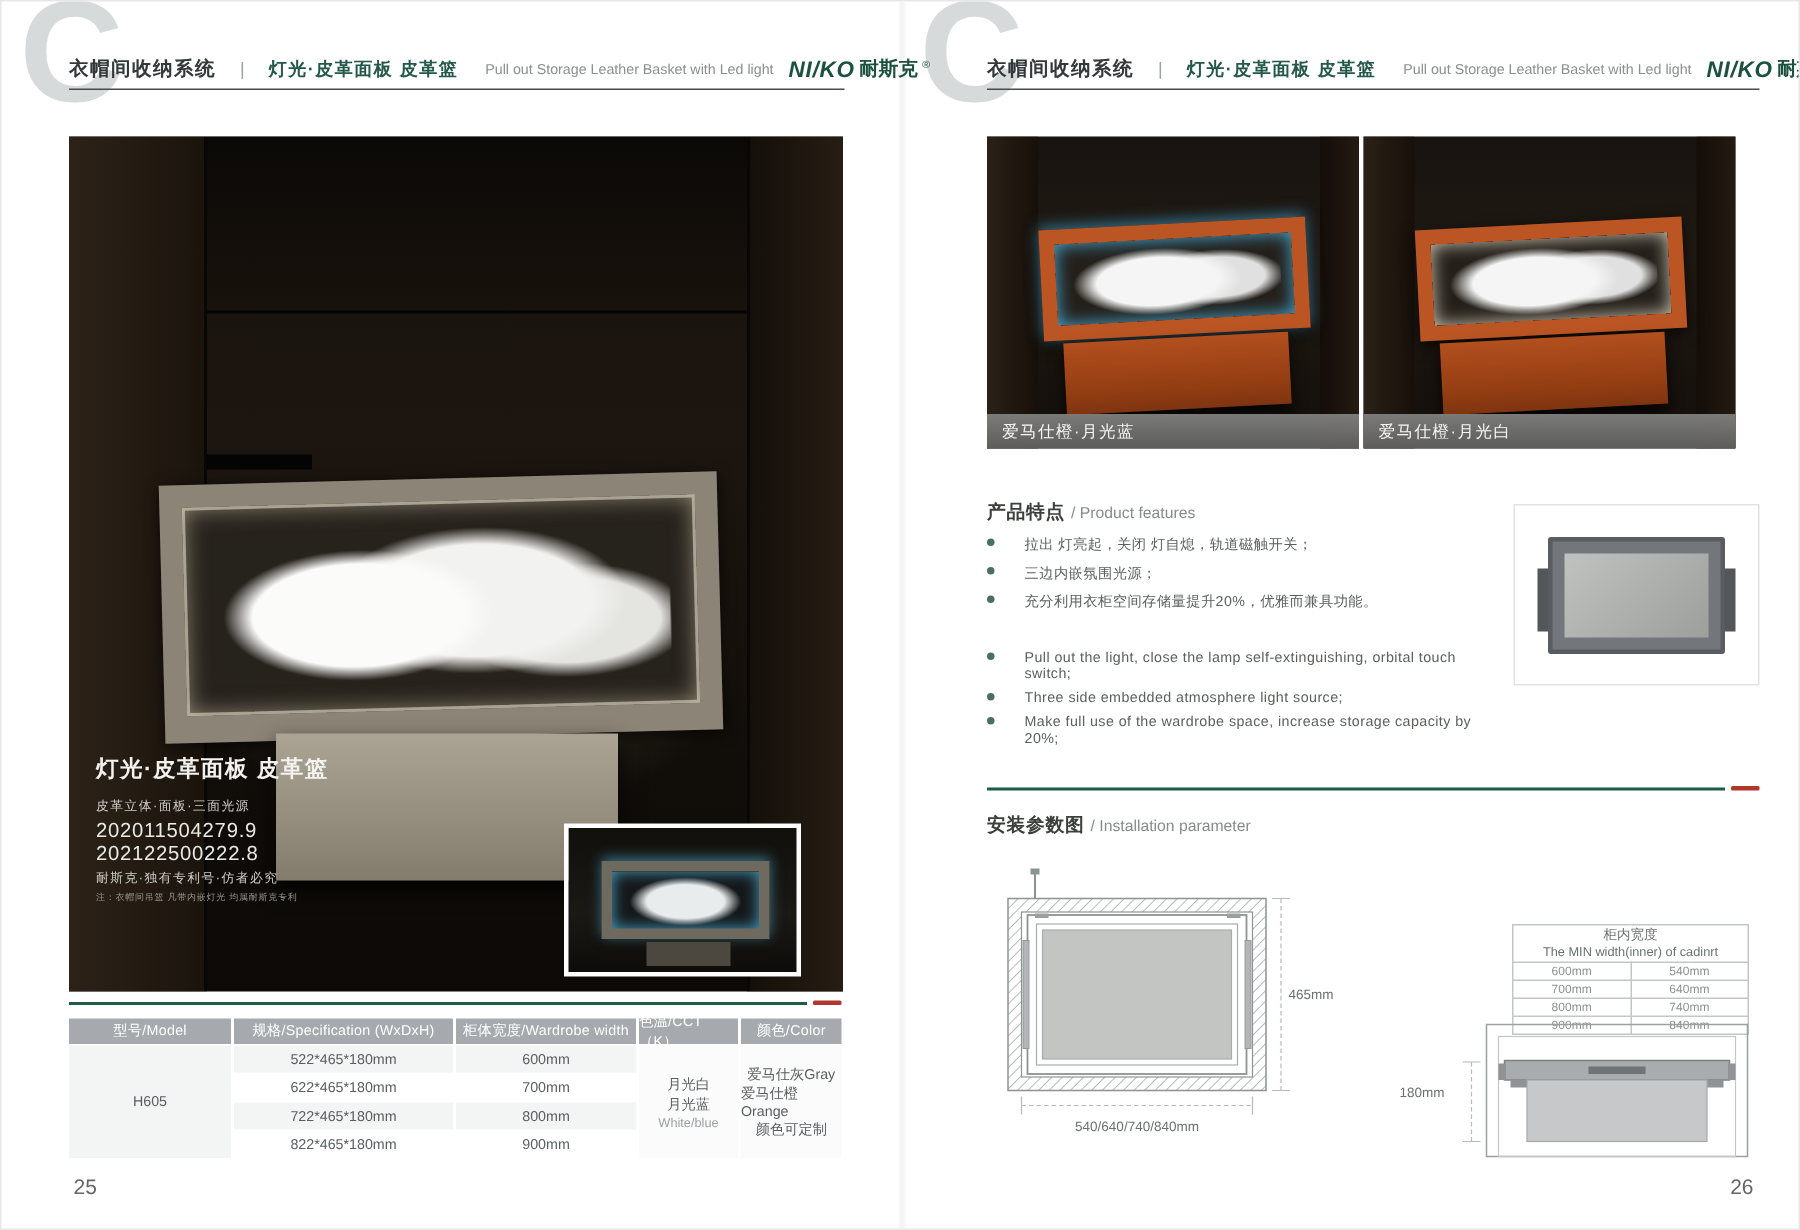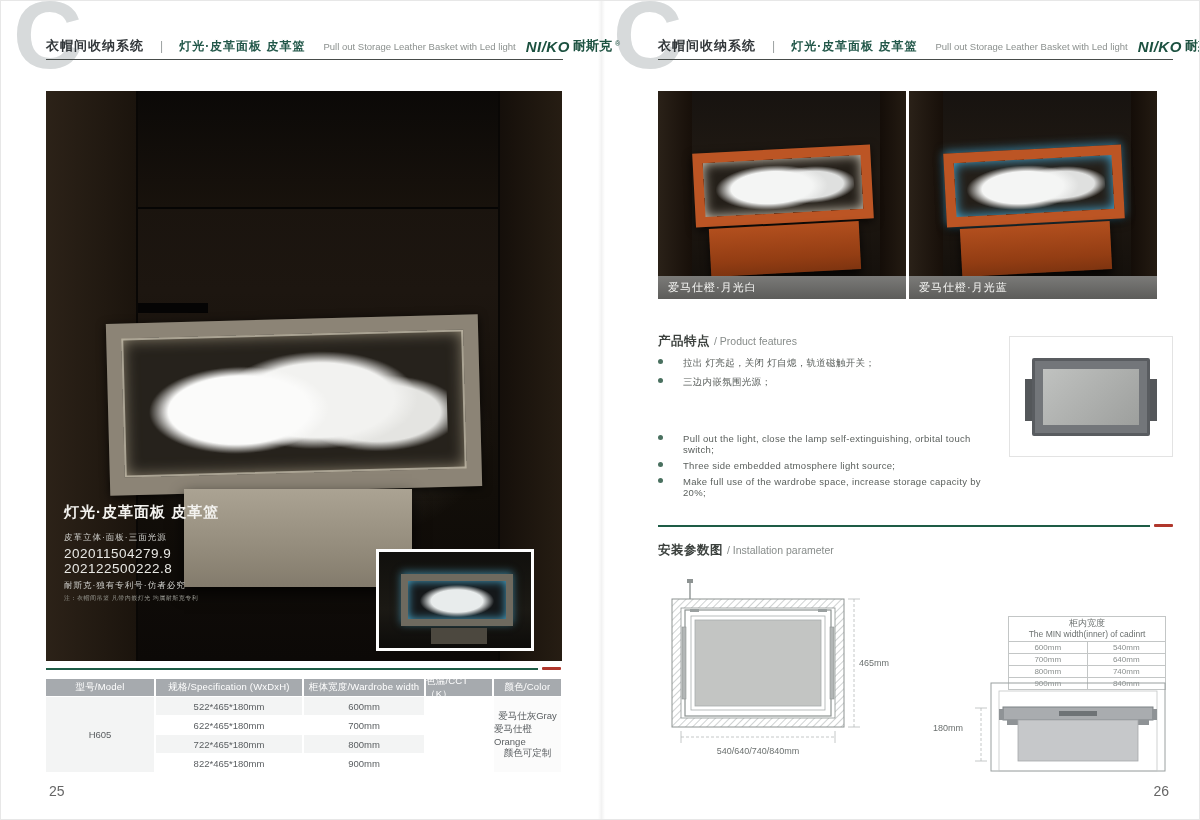--- a/index.html
+++ b/index.html
@@ -168,20 +168,25 @@
 
       <div class="td stripe" style="grid-column:2;grid-row:2;">522*465*180mm</div>
       <div class="td stripe" style="grid-column:3;grid-row:2;">600mm</div>
       <div class="td" style="grid-column:2;grid-row:3;">622*465*180mm</div>
       <div class="td" style="grid-column:3;grid-row:3;">700mm</div>
       <div class="td stripe" style="grid-column:2;grid-row:4;">722*465*180mm</div>
       <div class="td stripe" style="grid-column:3;grid-row:4;">800mm</div>
       <div class="td" style="grid-column:2;grid-row:5;">822*465*180mm</div>
       <div class="td" style="grid-column:3;grid-row:5;">900mm</div>
 
+      <div class="merged lite m-cct">
+        <span>月光白</span>
+        <span>月光蓝</span>
+        <span class="sub-en">White/blue</span>
+      </div>
       <div class="merged lite m-color">
         <span>爱马仕灰Gray</span>
         <span>爱马仕橙 Orange</span>
         <span>颜色可定制</span>
       </div>
     </div>
 
     <div class="pageno">25</div>
   </div>
 
@@ -197,48 +202,52 @@
         <span class="logo-cn">耐斯克</span>
         <span class="logo-reg">®</span>
       </span>
     </div>
     <div class="hdr-rule"></div>
 
     <div class="variants">
       <div class="vphoto">
         <div class="v-side-l"></div>
         <div class="v-side-r"></div>
-        <div class="o-basket white">
+        <div class="o-basket blue">
           <div class="o-cloth"></div>
         </div>
         <div class="o-front"></div>
-        <div class="v-label">爱马仕橙·月光白</div>
+        <div class="v-label">爱马仕橙·月光蓝</div>
       </div>
       <div class="vphoto">
         <div class="v-side-l"></div>
         <div class="v-side-r"></div>
-        <div class="o-basket blue">
+        <div class="o-basket white">
           <div class="o-cloth"></div>
         </div>
         <div class="o-front"></div>
-        <div class="v-label">爱马仕橙·月光蓝</div>
+        <div class="v-label">爱马仕橙·月光白</div>
       </div>
     </div>
 
     <div class="sec-head" style="left:57px;top:332px;">
       <span>产品特点</span><span class="en">/ Product features</span>
     </div>
     <div class="bullets" style="left:57px;top:356px;width:330px;">
       <div class="bullet">
           <span class="dot"></span>
           <span>拉出 灯亮起，关闭 灯自熄，轨道磁触开关；</span>
         </div>
       <div class="bullet">
           <span class="dot"></span>
           <span>三边内嵌氛围光源；</span>
+        </div>
+      <div class="bullet">
+          <span class="dot"></span>
+          <span>充分利用衣柜空间存储量提升20%，优雅而兼具功能。</span>
         </div>
     </div>
 
     <div class="render-box">
       <div class="rb-frame">
         <div class="rb-inner"></div>
         <div class="rb-h l"></div>
         <div class="rb-h r"></div>
       </div>
     </div>

